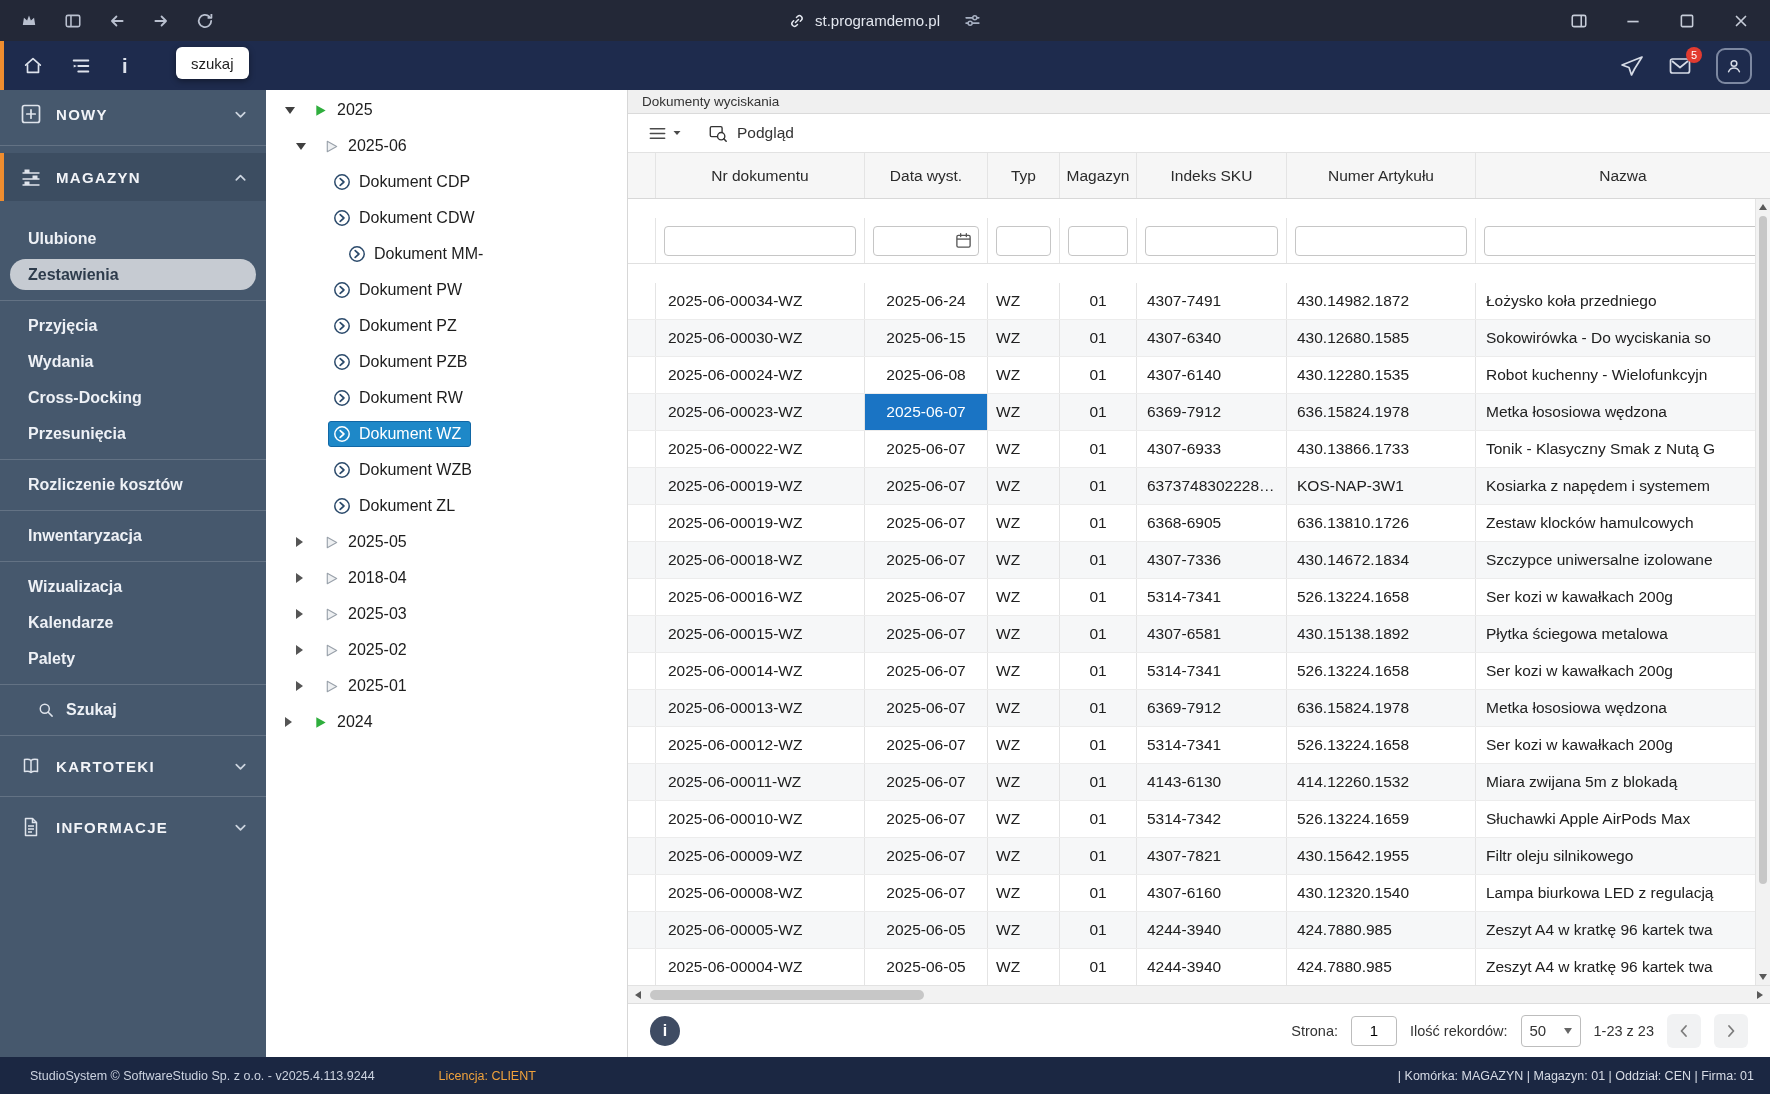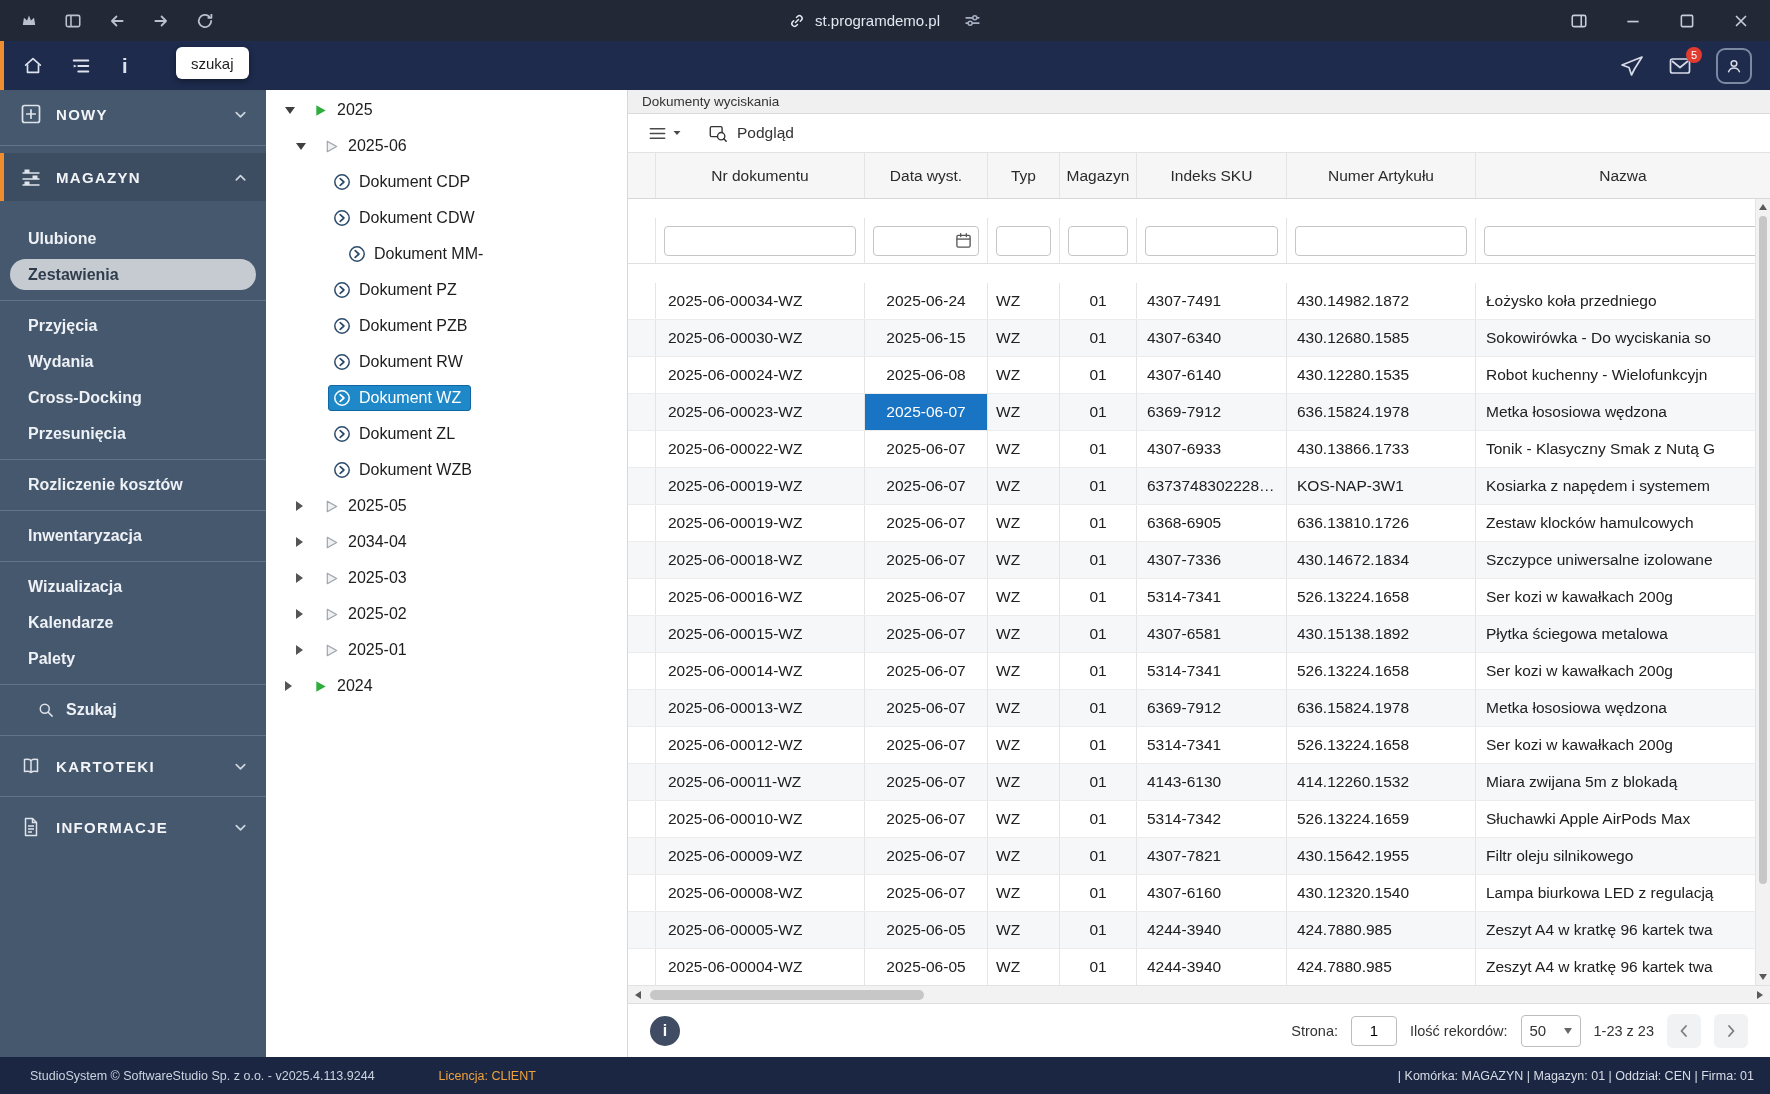--- a/index.html
+++ b/index.html
@@ -421,44 +421,56 @@
       </div>
       <div class="tree-row" style="padding-left: 41px;">
         <span class="tree-arrow"></span>
         <span class="tree-node">
           <span class="tree-icon">
             <svg viewBox="0 0 18 18" width="18" height="18">
               <circle cx="9" cy="9" r="7.2" fill="none" stroke="currentColor" stroke-width="1.5"></circle>
               <path d="M7.2 5.6L10.9 9l-3.7 3.4" fill="none" stroke="currentColor" stroke-width="1.7" stroke-linecap="round" stroke-linejoin="round"></path>
             </svg>
           </span>
-          <span class="tree-label">Dokument PZ</span>
+          <span class="tree-label">Dokument PW</span>
         </span>
       </div>
       <div class="tree-row" style="padding-left: 41px;">
         <span class="tree-arrow"></span>
         <span class="tree-node">
           <span class="tree-icon">
             <svg viewBox="0 0 18 18" width="18" height="18">
               <circle cx="9" cy="9" r="7.2" fill="none" stroke="currentColor" stroke-width="1.5"></circle>
               <path d="M7.2 5.6L10.9 9l-3.7 3.4" fill="none" stroke="currentColor" stroke-width="1.7" stroke-linecap="round" stroke-linejoin="round"></path>
             </svg>
           </span>
-          <span class="tree-label">Dokument PZB</span>
+          <span class="tree-label">Dokument PZ</span>
         </span>
       </div>
       <div class="tree-row" style="padding-left: 41px;">
         <span class="tree-arrow"></span>
         <span class="tree-node">
           <span class="tree-icon">
             <svg viewBox="0 0 18 18" width="18" height="18">
               <circle cx="9" cy="9" r="7.2" fill="none" stroke="currentColor" stroke-width="1.5"></circle>
               <path d="M7.2 5.6L10.9 9l-3.7 3.4" fill="none" stroke="currentColor" stroke-width="1.7" stroke-linecap="round" stroke-linejoin="round"></path>
             </svg>
           </span>
+          <span class="tree-label">Dokument PZB</span>
+        </span>
+      </div>
+      <div class="tree-row" style="padding-left: 41px;">
+        <span class="tree-arrow"></span>
+        <span class="tree-node">
+          <span class="tree-icon">
+            <svg viewBox="0 0 18 18" width="18" height="18">
+              <circle cx="9" cy="9" r="7.2" fill="none" stroke="currentColor" stroke-width="1.5"></circle>
+              <path d="M7.2 5.6L10.9 9l-3.7 3.4" fill="none" stroke="currentColor" stroke-width="1.7" stroke-linecap="round" stroke-linejoin="round"></path>
+            </svg>
+          </span>
           <span class="tree-label">Dokument RW</span>
         </span>
       </div>
       <div class="tree-row" style="padding-left: 41px;">
         <span class="tree-arrow"></span>
         <span class="tree-node selected">
           <span class="tree-icon">
             <svg viewBox="0 0 18 18" width="18" height="18">
               <circle cx="9" cy="9" r="7.2" fill="none" stroke="currentColor" stroke-width="1.5"></circle>
               <path d="M7.2 5.6L10.9 9l-3.7 3.4" fill="none" stroke="currentColor" stroke-width="1.7" stroke-linecap="round" stroke-linejoin="round"></path>
@@ -469,33 +481,33 @@
       </div>
       <div class="tree-row" style="padding-left: 41px;">
         <span class="tree-arrow"></span>
         <span class="tree-node">
           <span class="tree-icon">
             <svg viewBox="0 0 18 18" width="18" height="18">
               <circle cx="9" cy="9" r="7.2" fill="none" stroke="currentColor" stroke-width="1.5"></circle>
               <path d="M7.2 5.6L10.9 9l-3.7 3.4" fill="none" stroke="currentColor" stroke-width="1.7" stroke-linecap="round" stroke-linejoin="round"></path>
             </svg>
           </span>
-          <span class="tree-label">Dokument ZL</span>
+          <span class="tree-label">Dokument WZB</span>
         </span>
       </div>
       <div class="tree-row" style="padding-left: 41px;">
         <span class="tree-arrow"></span>
         <span class="tree-node">
           <span class="tree-icon">
             <svg viewBox="0 0 18 18" width="18" height="18">
               <circle cx="9" cy="9" r="7.2" fill="none" stroke="currentColor" stroke-width="1.5"></circle>
               <path d="M7.2 5.6L10.9 9l-3.7 3.4" fill="none" stroke="currentColor" stroke-width="1.7" stroke-linecap="round" stroke-linejoin="round"></path>
             </svg>
           </span>
-          <span class="tree-label">Dokument WZB</span>
+          <span class="tree-label">Dokument ZL</span>
         </span>
       </div>
       <div class="tree-row" style="padding-left: 30px;">
         <span class="tree-arrow">
           <span class="arr-right"></span>
         </span>
         <span class="tree-node">
           <span class="tree-icon">
             <svg viewBox="0 0 16 16" width="15" height="15">
               <path d="M3.5 2.5l10 5.5-10 5.5z" fill="#eef0f2" stroke="#99a1aa" stroke-width="1.2" stroke-linejoin="round"></path>
@@ -507,21 +519,21 @@
       <div class="tree-row" style="padding-left: 30px;">
         <span class="tree-arrow">
           <span class="arr-right"></span>
         </span>
         <span class="tree-node">
           <span class="tree-icon">
             <svg viewBox="0 0 16 16" width="15" height="15">
               <path d="M3.5 2.5l10 5.5-10 5.5z" fill="#eef0f2" stroke="#99a1aa" stroke-width="1.2" stroke-linejoin="round"></path>
             </svg>
           </span>
-          <span class="tree-label">2034-04</span>
+          <span class="tree-label">2018-04</span>
         </span>
       </div>
       <div class="tree-row" style="padding-left: 30px;">
         <span class="tree-arrow">
           <span class="arr-right"></span>
         </span>
         <span class="tree-node">
           <span class="tree-icon">
             <svg viewBox="0 0 16 16" width="15" height="15">
               <path d="M3.5 2.5l10 5.5-10 5.5z" fill="#eef0f2" stroke="#99a1aa" stroke-width="1.2" stroke-linejoin="round"></path>

